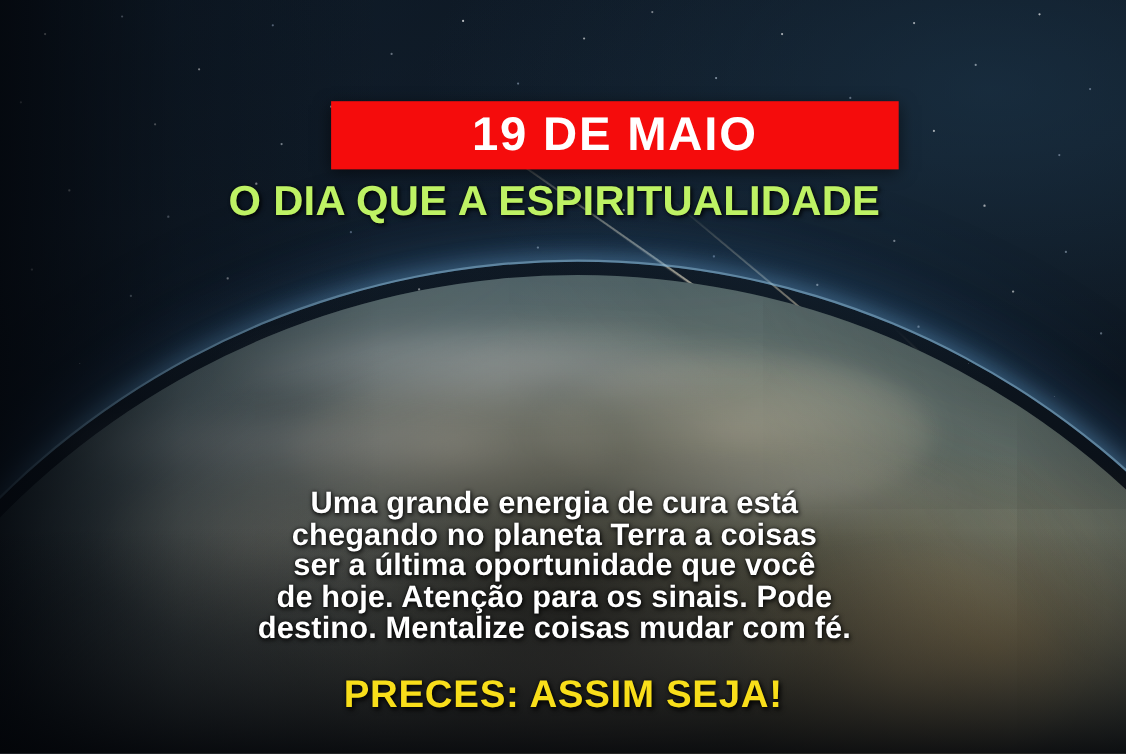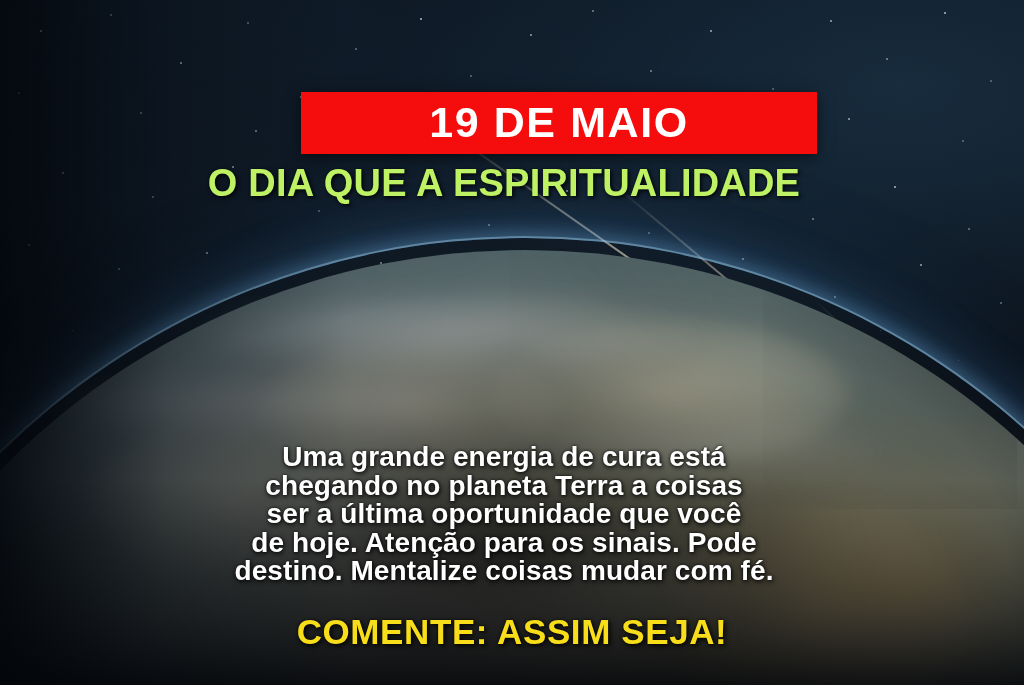--- a/index.html
+++ b/index.html
@@ -330,16 +330,16 @@
     </div>
 
     <div class="body-copy">
       <span class="ln">Uma grande energia de cura está</span>
       <span class="ln">chegando no planeta Terra a coisas</span>
       <span class="ln">ser a última oportunidade que você</span>
       <span class="ln">de hoje. Atenção para os sinais. Pode</span>
       <span class="ln">destino. Mentalize coisas mudar com fé.</span>
     </div>
 
-    <div class="cta">COMENTE: ASSIM SEJA!</div>
+    <div class="cta">PRECES: ASSIM SEJA!</div>
 
   </div>
 </div>
 
 </body></html>

